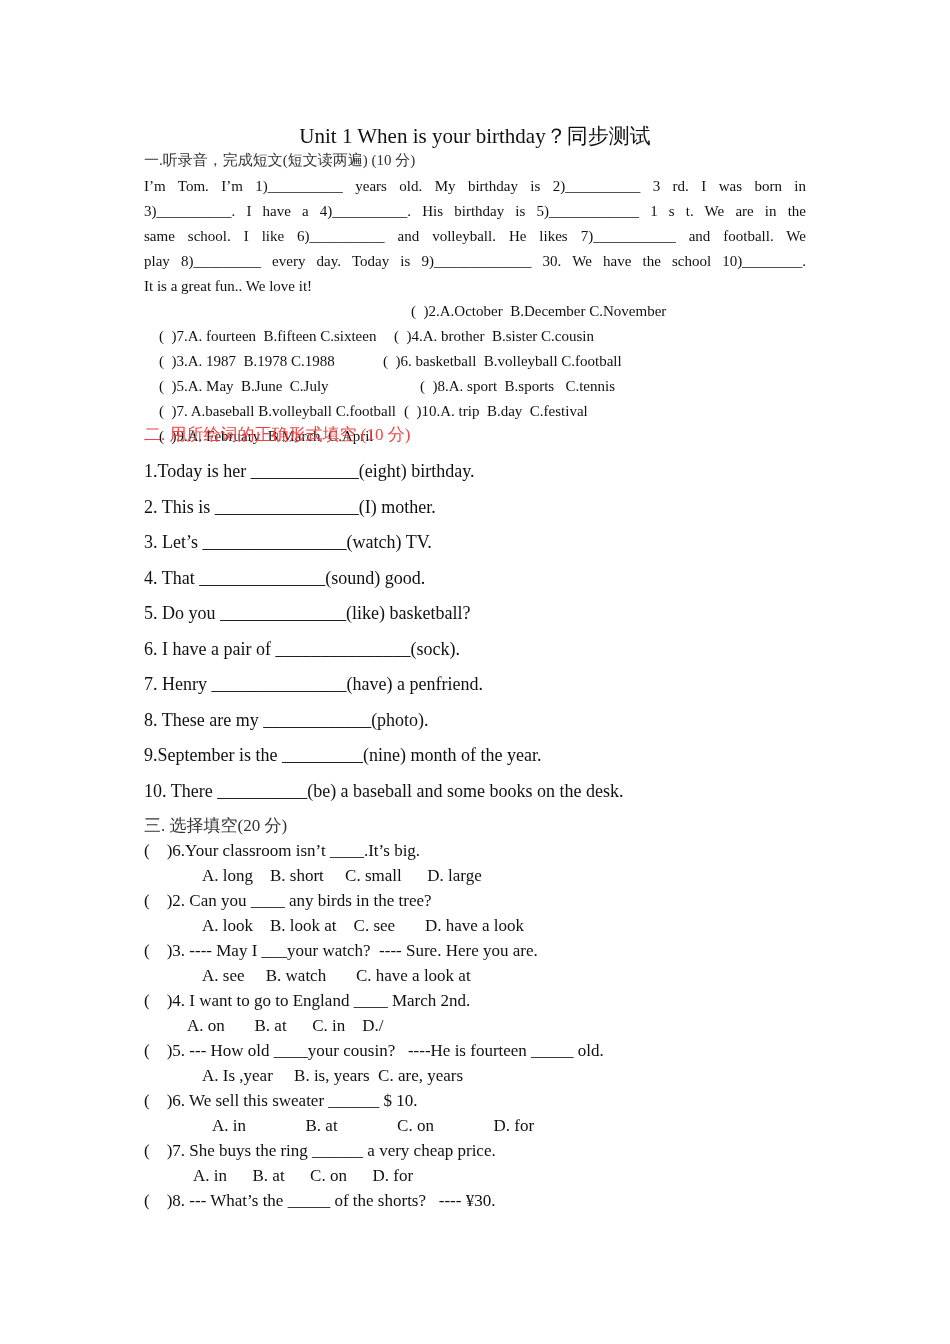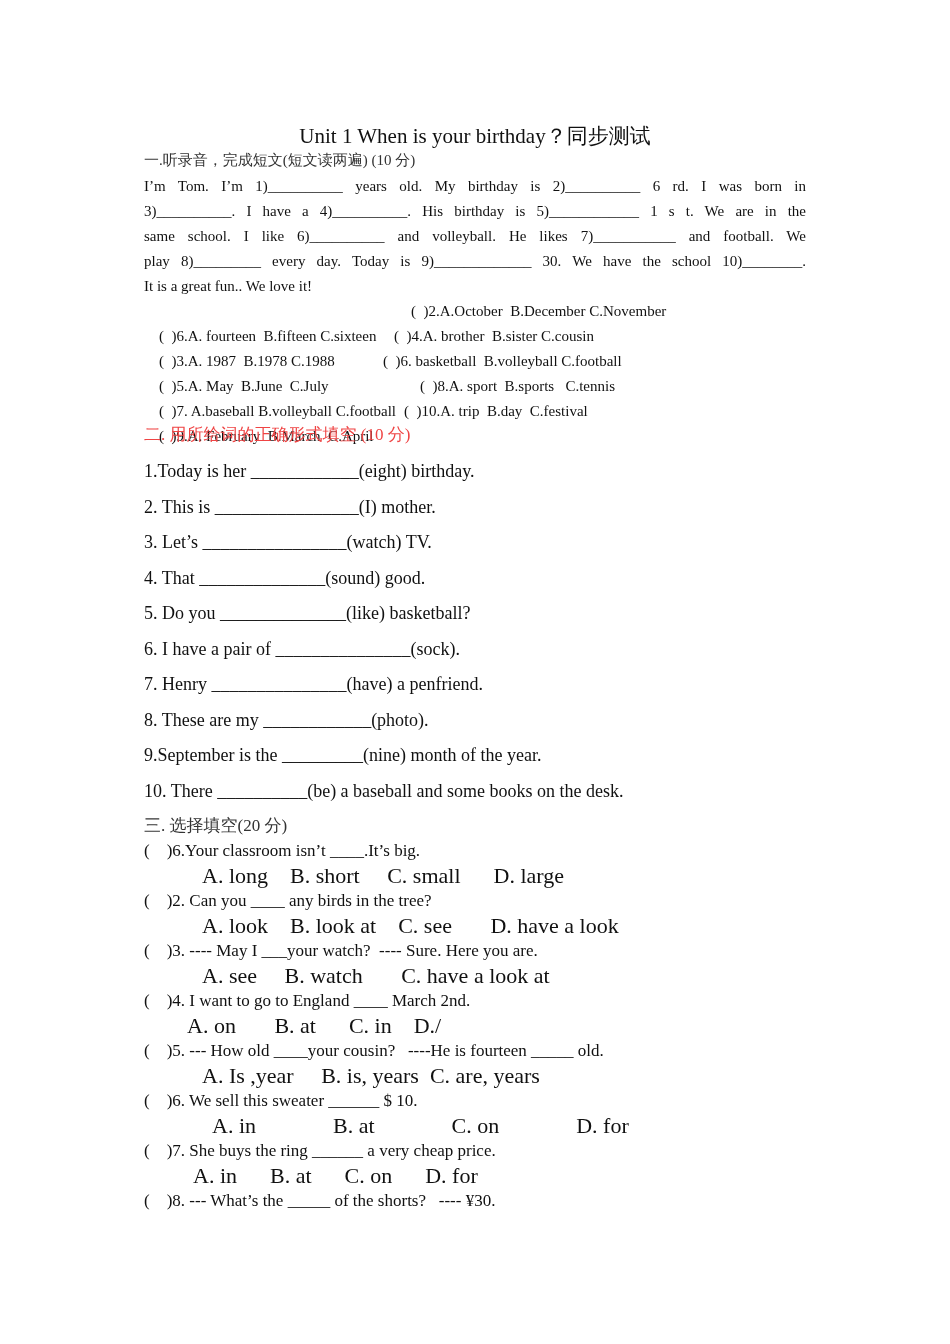--- a/index.html
+++ b/index.html
@@ -19,40 +19,40 @@
       font-size: 15px; line-height: 25px; text-align: justify; white-space: normal;
     }
     .para .ln { display: block; text-align: justify; text-align-last: justify; height: 25px; }
     .para .ln.last { text-align-last: left; }
     .mc { font-size: 15px; line-height: 25px; }
     .mc .col2 { position: absolute; top: 0; }
     .sec2-head { top: 423px; font-size: 17px; color: #ef4444; }
     .fill { font-size: 18px; line-height: 22px; }
     .sec3-head { top: 814px; font-size: 17px; color: #333; }
     .q { font-size: 17px; line-height: 22px; }
-    .opt { font-size: 22px; line-height: 22px; }
+    .opt { font-size: 17px; line-height: 22px; }
   </style>
 </head>
 <body>
 
 <div class="page">
   <div class="title">Unit 1 When is your birthday？同步测试</div>
 
   <div class="abs sec1-head">一.听录音，完成短文(短文读两遍) (10 分)</div>
 
   <div class="para">
-    <span class="ln">I’m Tom. I’m  1)__________ years old. My birthday is 2)__________ 6 rd. I was born in</span>
+    <span class="ln">I’m Tom. I’m  1)__________ years old. My birthday is 2)__________ 3 rd. I was born in</span>
     <span class="ln">3)__________. I have a 4)__________. His birthday is 5)____________ 1 s t. We are in the</span>
     <span class="ln">same school. I like 6)__________ and volleyball. He likes 7)___________ and football. We</span>
     <span class="ln">play 8)_________ every day. Today is 9)_____________ 30. We have the school 10)________.</span>
     <span class="ln last">It is a great fun.. We love it!</span>
   </div>
 
   <div class="abs mc" style="top:299px;">
-    <span>(  )6.A. fourteen  B.fifteen C.sixteen</span>
+    <span>(  )7.A. fourteen  B.fifteen C.sixteen</span>
     <span class="col2" style="left:267px;">(  )2.A.October  B.December C.November</span>
   </div>
   <div class="abs mc" style="top:324px;">
     <span>(  )3.A. 1987  B.1978 C.1988</span>
     <span class="col2" style="left:250px;">(  )4.A. brother  B.sister C.cousin</span>
   </div>
   <div class="abs mc" style="top:349px;">
     <span>(  )5.A. May  B.June  C.July</span>
     <span class="col2" style="left:239px;text-align:right;">(  )6. basketball  B.volleyball C.football</span>
   </div>

